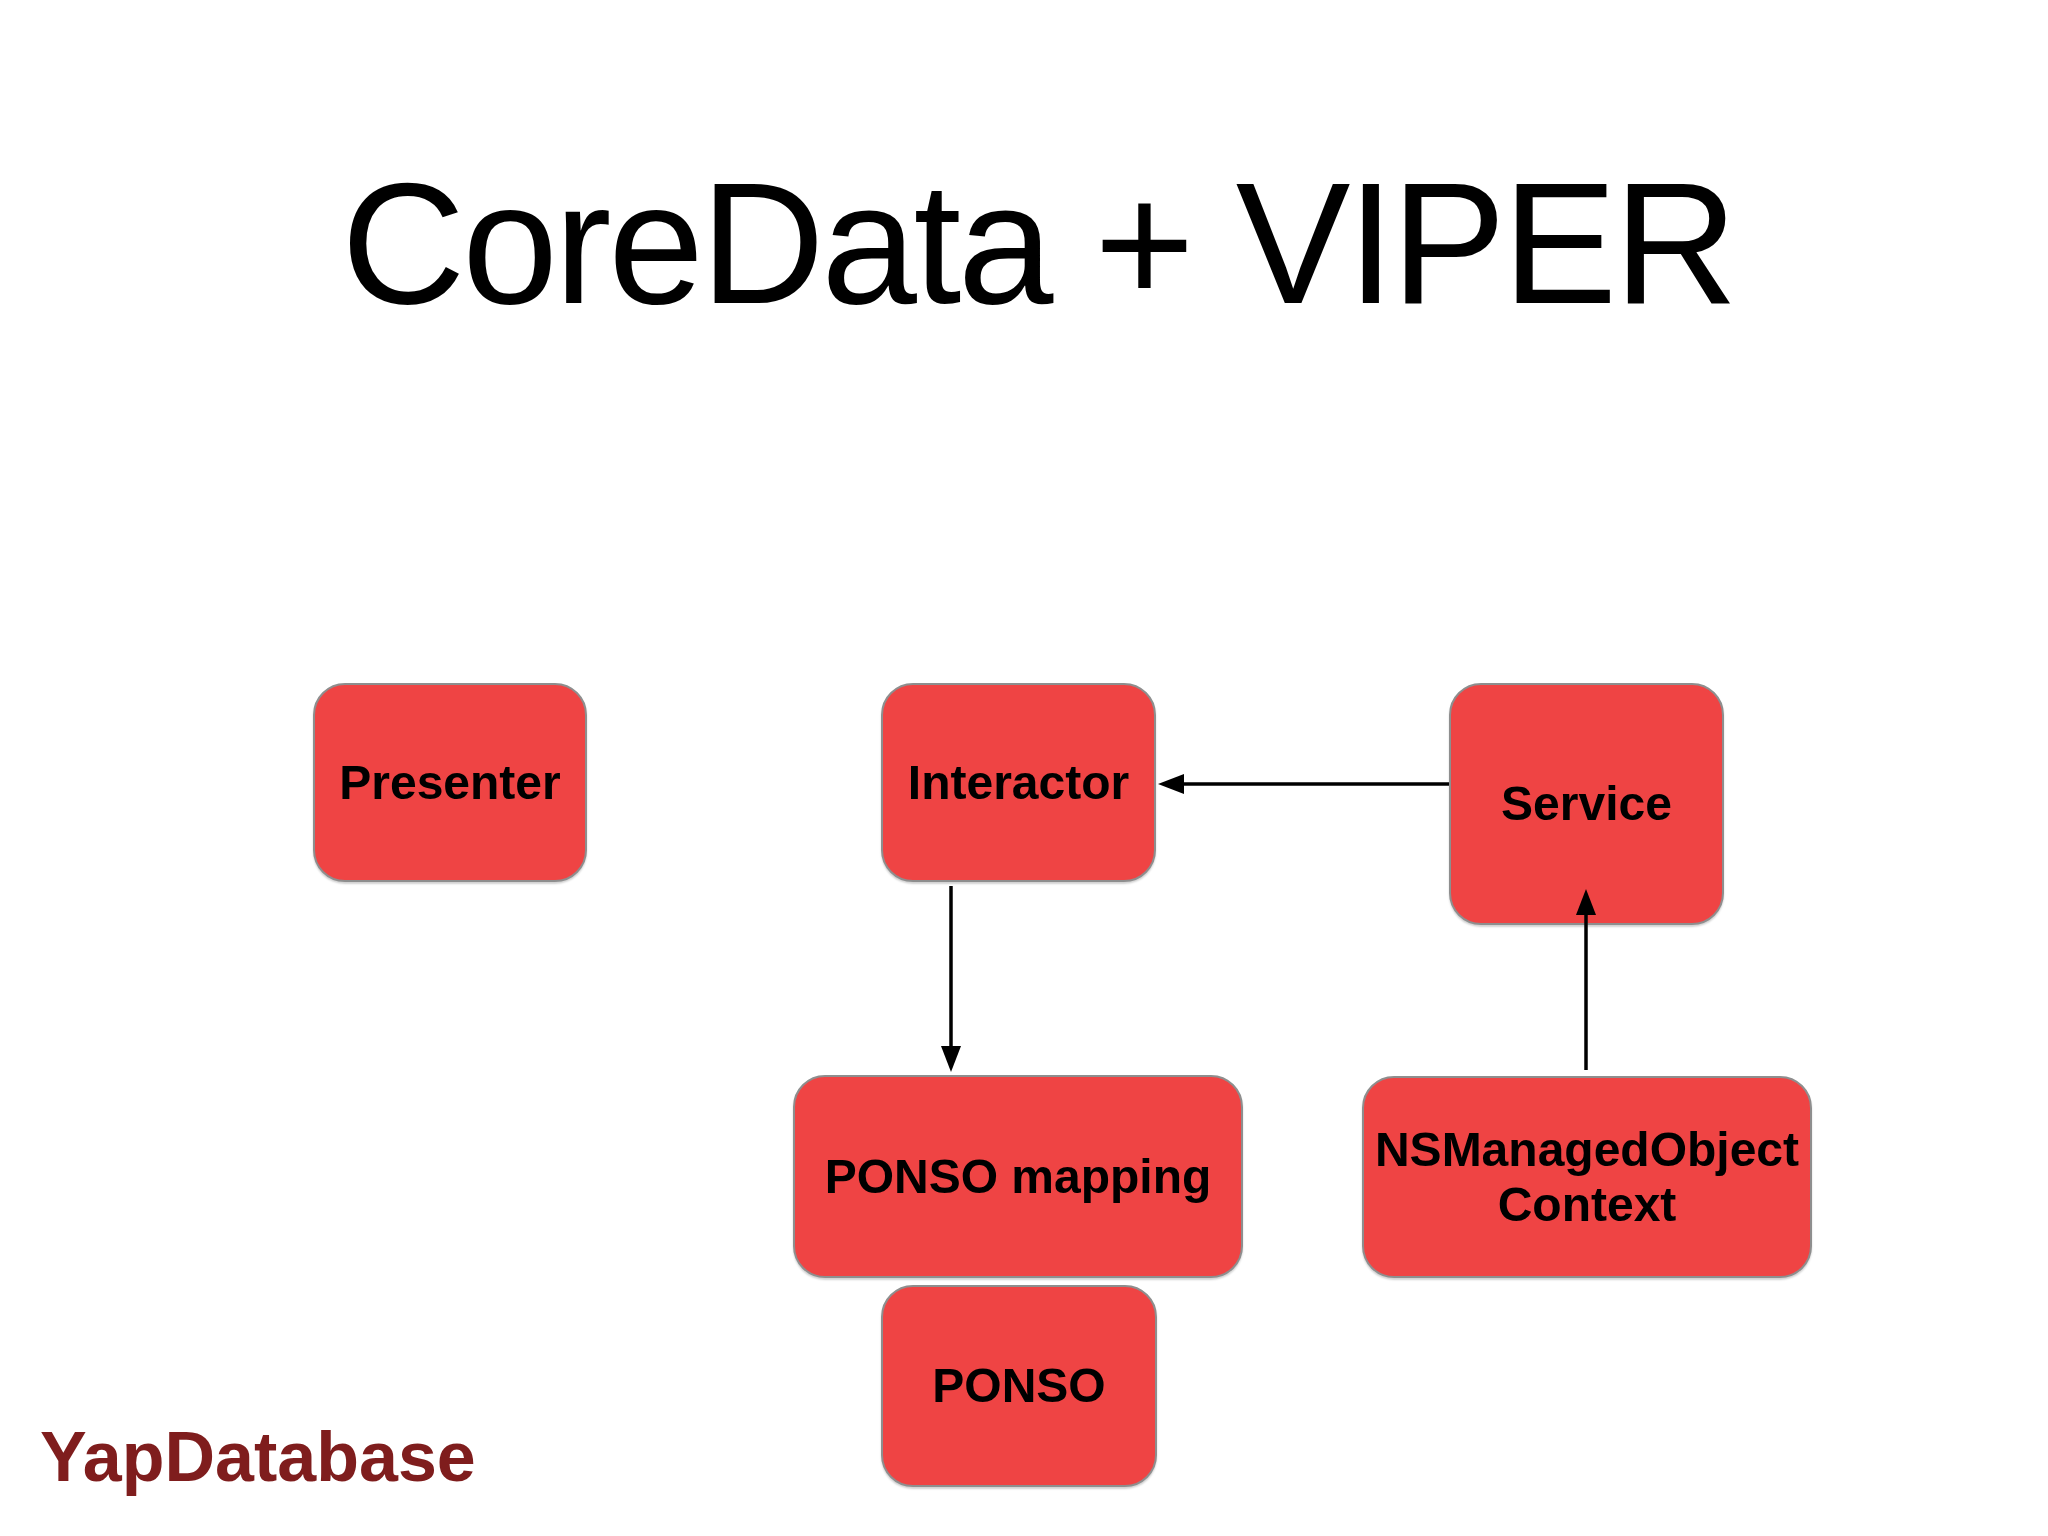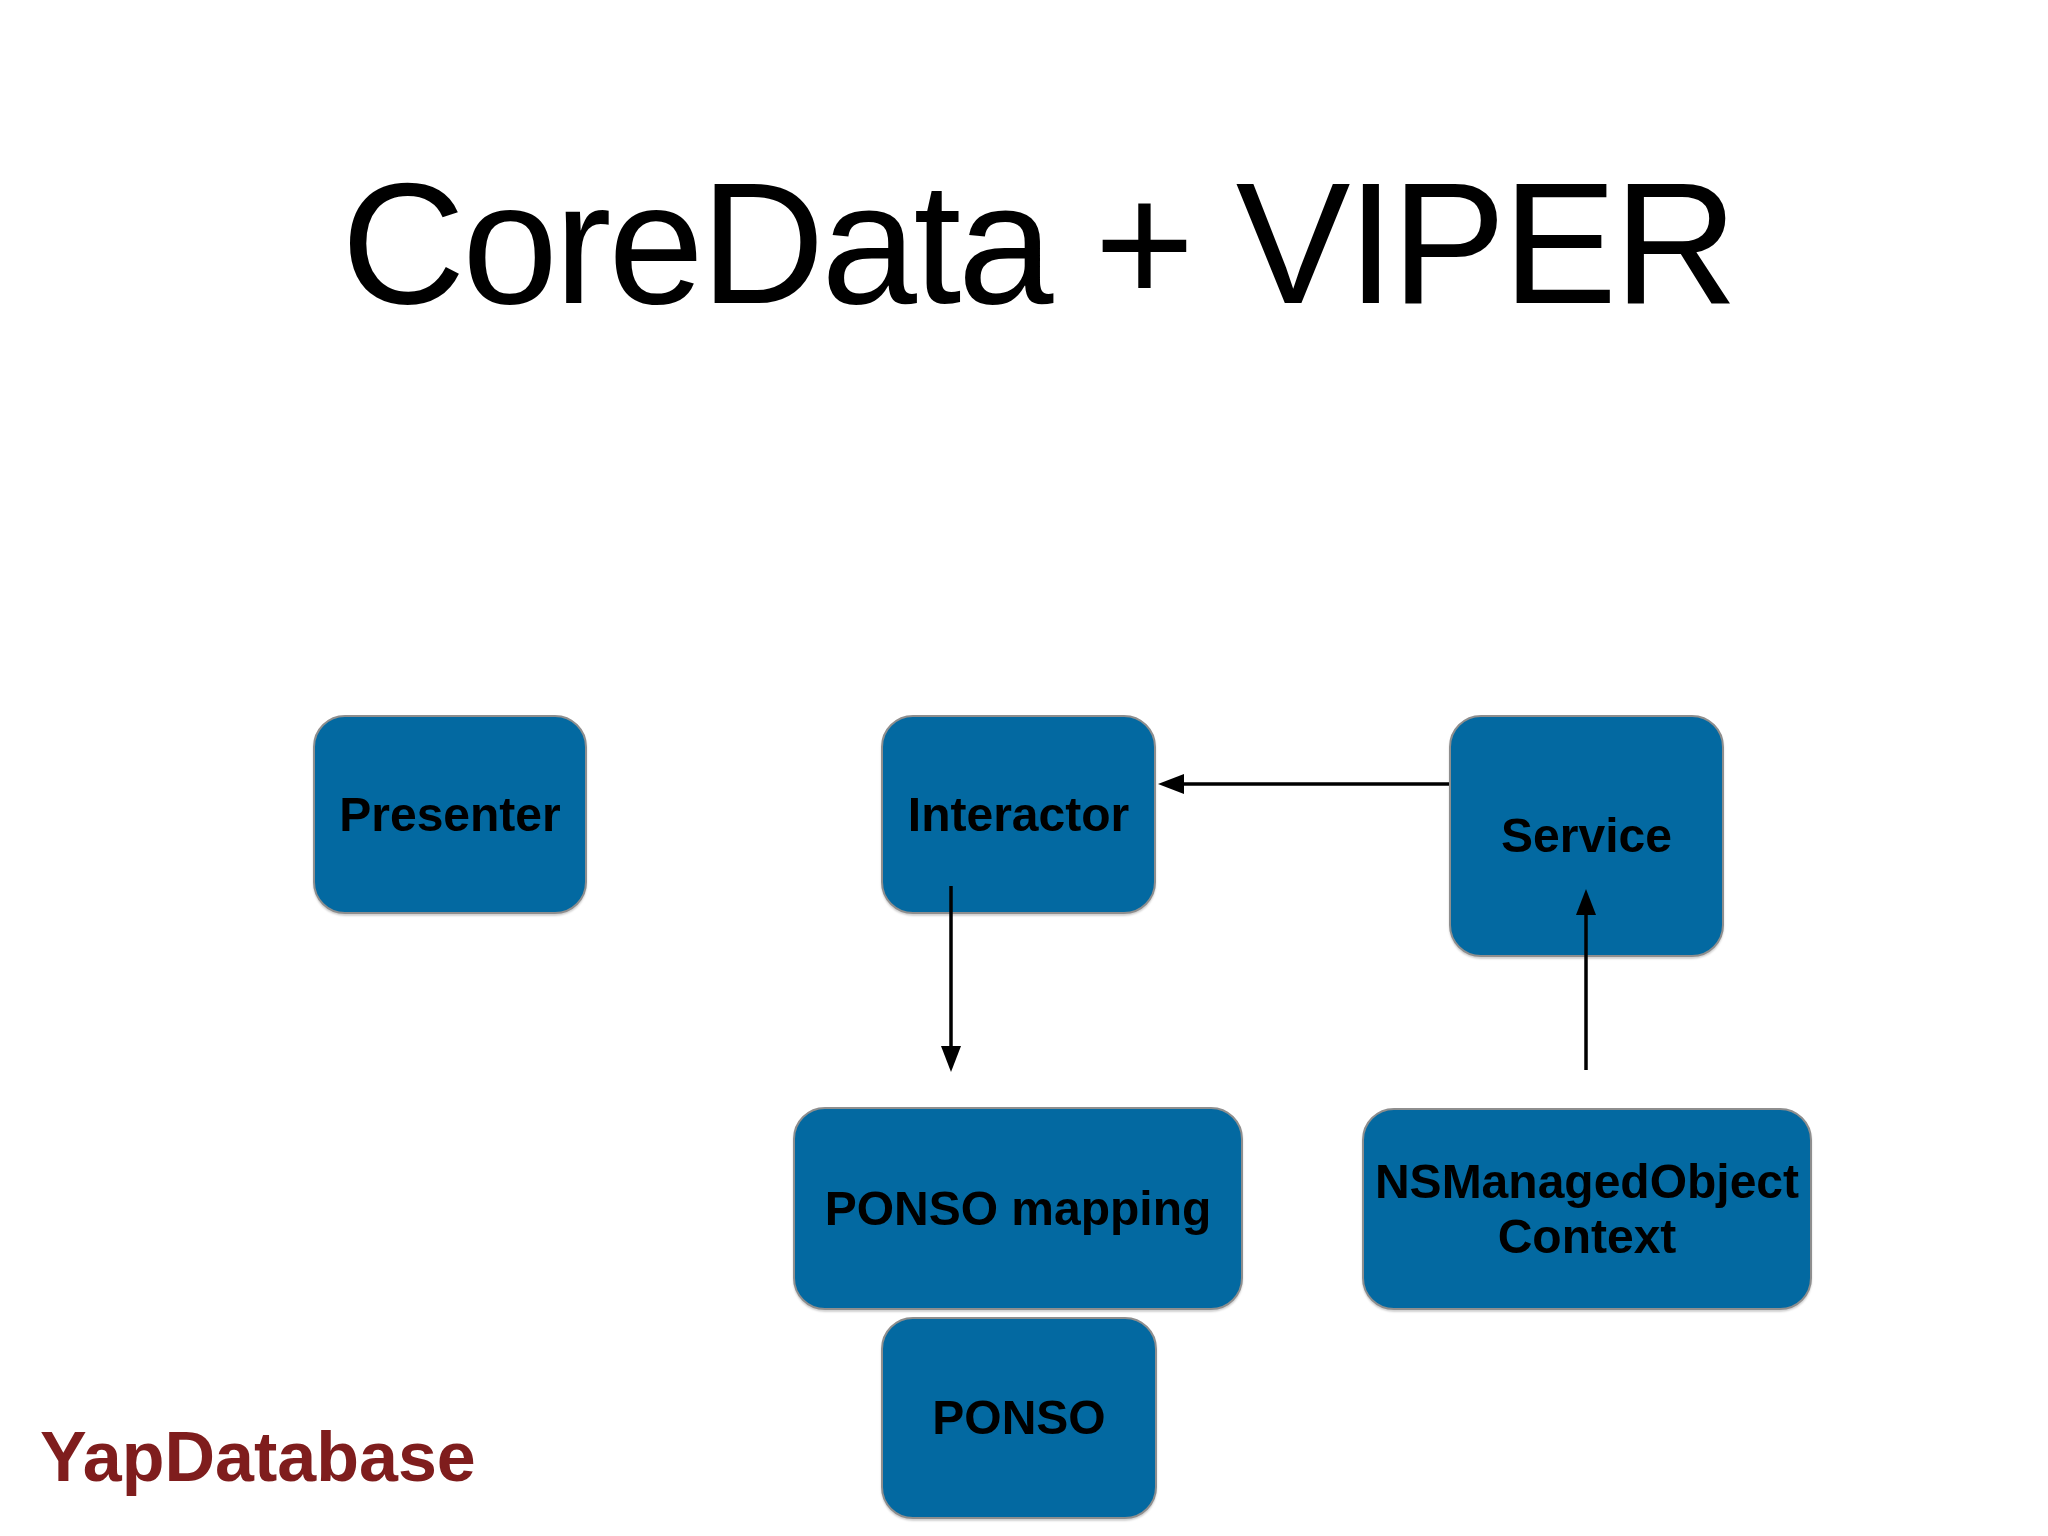--- a/index.html
+++ b/index.html
@@ -25,29 +25,28 @@
     font-size: 172px;
     font-weight: 400;
     letter-spacing: -0.02em;
     line-height: 1.2;
     color: #000000;
     white-space: nowrap;
   }
   .dbox {
     position: absolute;
     box-sizing: border-box;
-    background: #0369a1;
+    background: #ef4444;
     border: 2.5px solid #8e8e8e;
     border-radius: 32px;
     box-shadow: 0 2px 2px rgba(0,0,0,0.18);
     display: flex;
     align-items: center;
     justify-content: center;
     text-align: center;
-    margin-top: 32px;
   }
   .dbox .label {
     font-size: 48px;
     font-weight: 700;
     color: #000000;
     line-height: 1.15;
     padding: 0 8px;
   }
   .box-presenter      { left: 313px;  top: 683px;  width: 274px; height: 199px; }
   .box-interactor     { left: 881px;  top: 683px;  width: 275px; height: 199px; }

